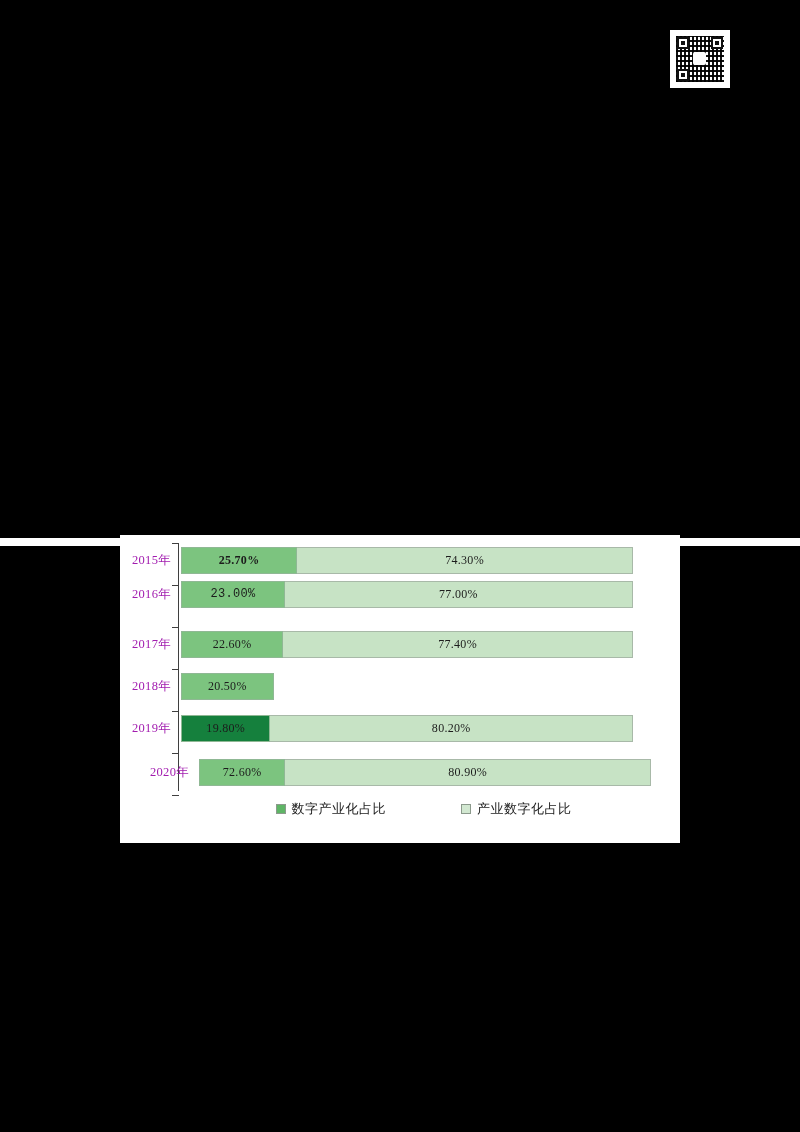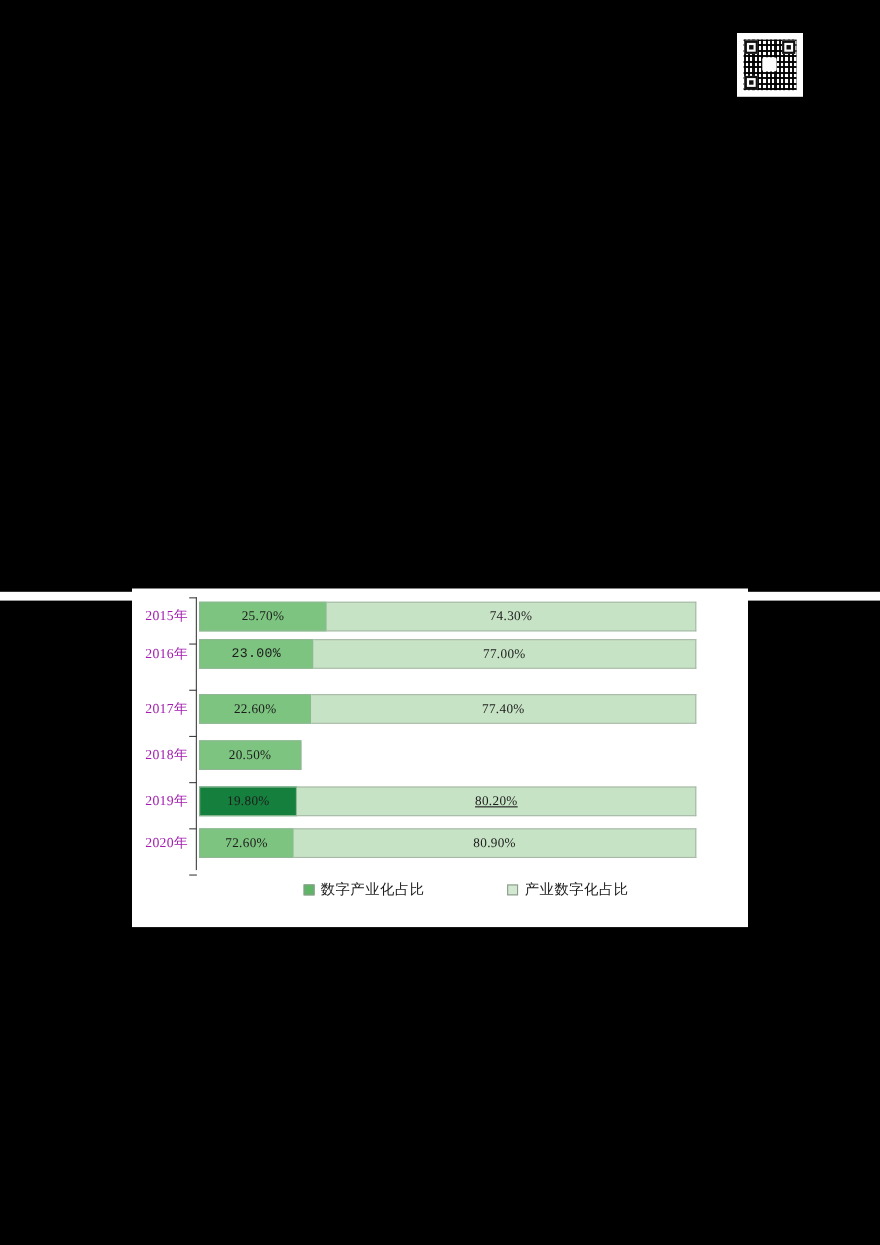--- a/index.html
+++ b/index.html
@@ -234,21 +234,21 @@
         <div class="axis-tick" style="top: 92px;"></div>
         <div class="axis-tick" style="top: 134px;"></div>
         <div class="axis-tick" style="top: 176px;"></div>
         <div class="axis-tick" style="top: 218px;"></div>
         <div class="axis-tick" style="top: 260px;"></div>
       </div>
     <div id="rows">
         <div class="bar-row" style="top: 4px;">
           <div class="row-label">2015年</div>
           <div class="bar-track">
-            <div class="seg primary" style="width: 25.7%; background: rgb(124, 196, 127);">
+            <div class="seg primary" style="width: 25.7%; background: rgb(124, 196, 127); font-weight: bold;">
               <span>25.70%</span>
             </div>
             <div class="seg secondary" style="width: 74.3%; background: rgb(199, 227, 197);">
               <span>74.30%</span>
             </div>
           </div>
         </div>
         <div class="bar-row" style="top: 38px;">
           <div class="row-label">2016年</div>
           <div class="bar-track">
@@ -278,26 +278,26 @@
               <span>20.50%</span>
             </div>
           </div>
         </div>
         <div class="bar-row" style="top: 172px;">
           <div class="row-label">2019年</div>
           <div class="bar-track">
             <div class="seg primary" style="width: 19.8%; background: #15803d;">
               <span>19.80%</span>
             </div>
-            <div class="seg secondary" style="width: 80.2%; background: rgb(199, 227, 197); text-decoration: underline;">
+            <div class="seg secondary" style="width: 80.2%; background: rgb(199, 227, 197);">
               <span>80.20%</span>
             </div>
           </div>
         </div>
-        <div class="bar-row" style="top: 210px;">
+        <div class="bar-row" style="top: 216px; padding-left: 18px;">
           <div class="row-label">2020年</div>
           <div class="bar-track">
             <div class="seg primary" style="width: 19.1%; background: rgb(124, 196, 127);">
               <span>72.60%</span>
             </div>
             <div class="seg secondary" style="width: 80.9%; background: rgb(199, 227, 197);">
               <span>80.90%</span>
             </div>
           </div>
         </div>

